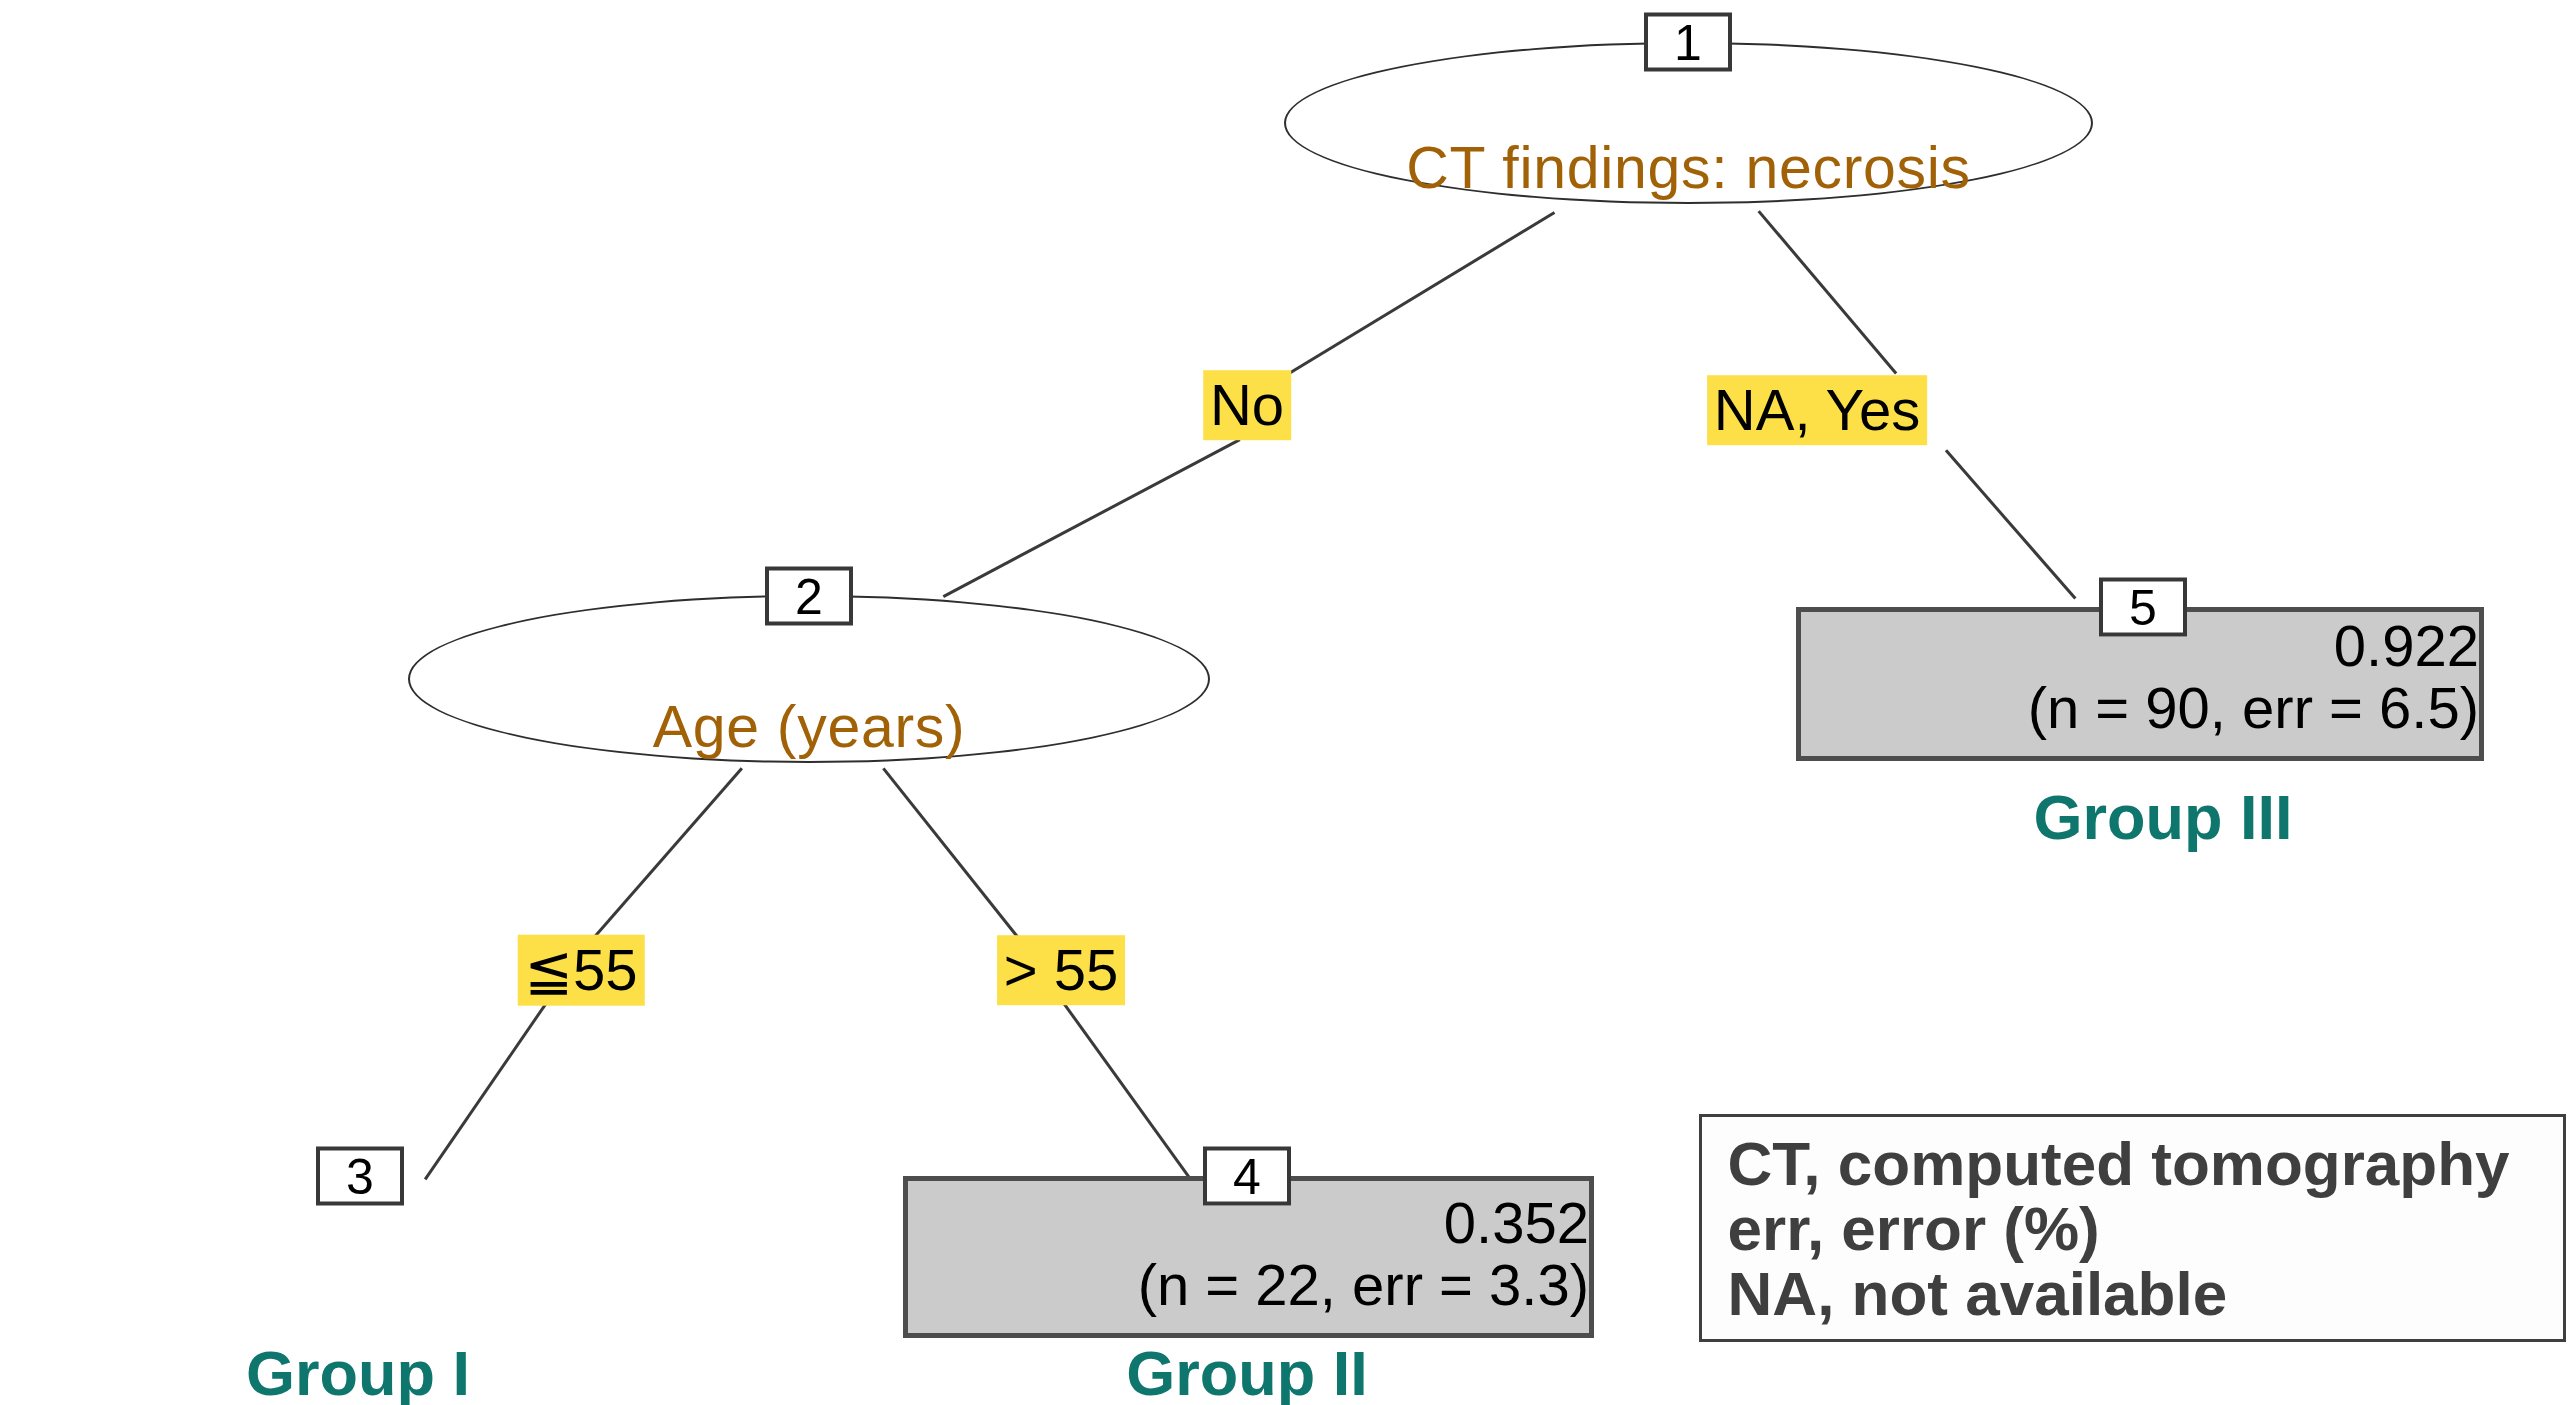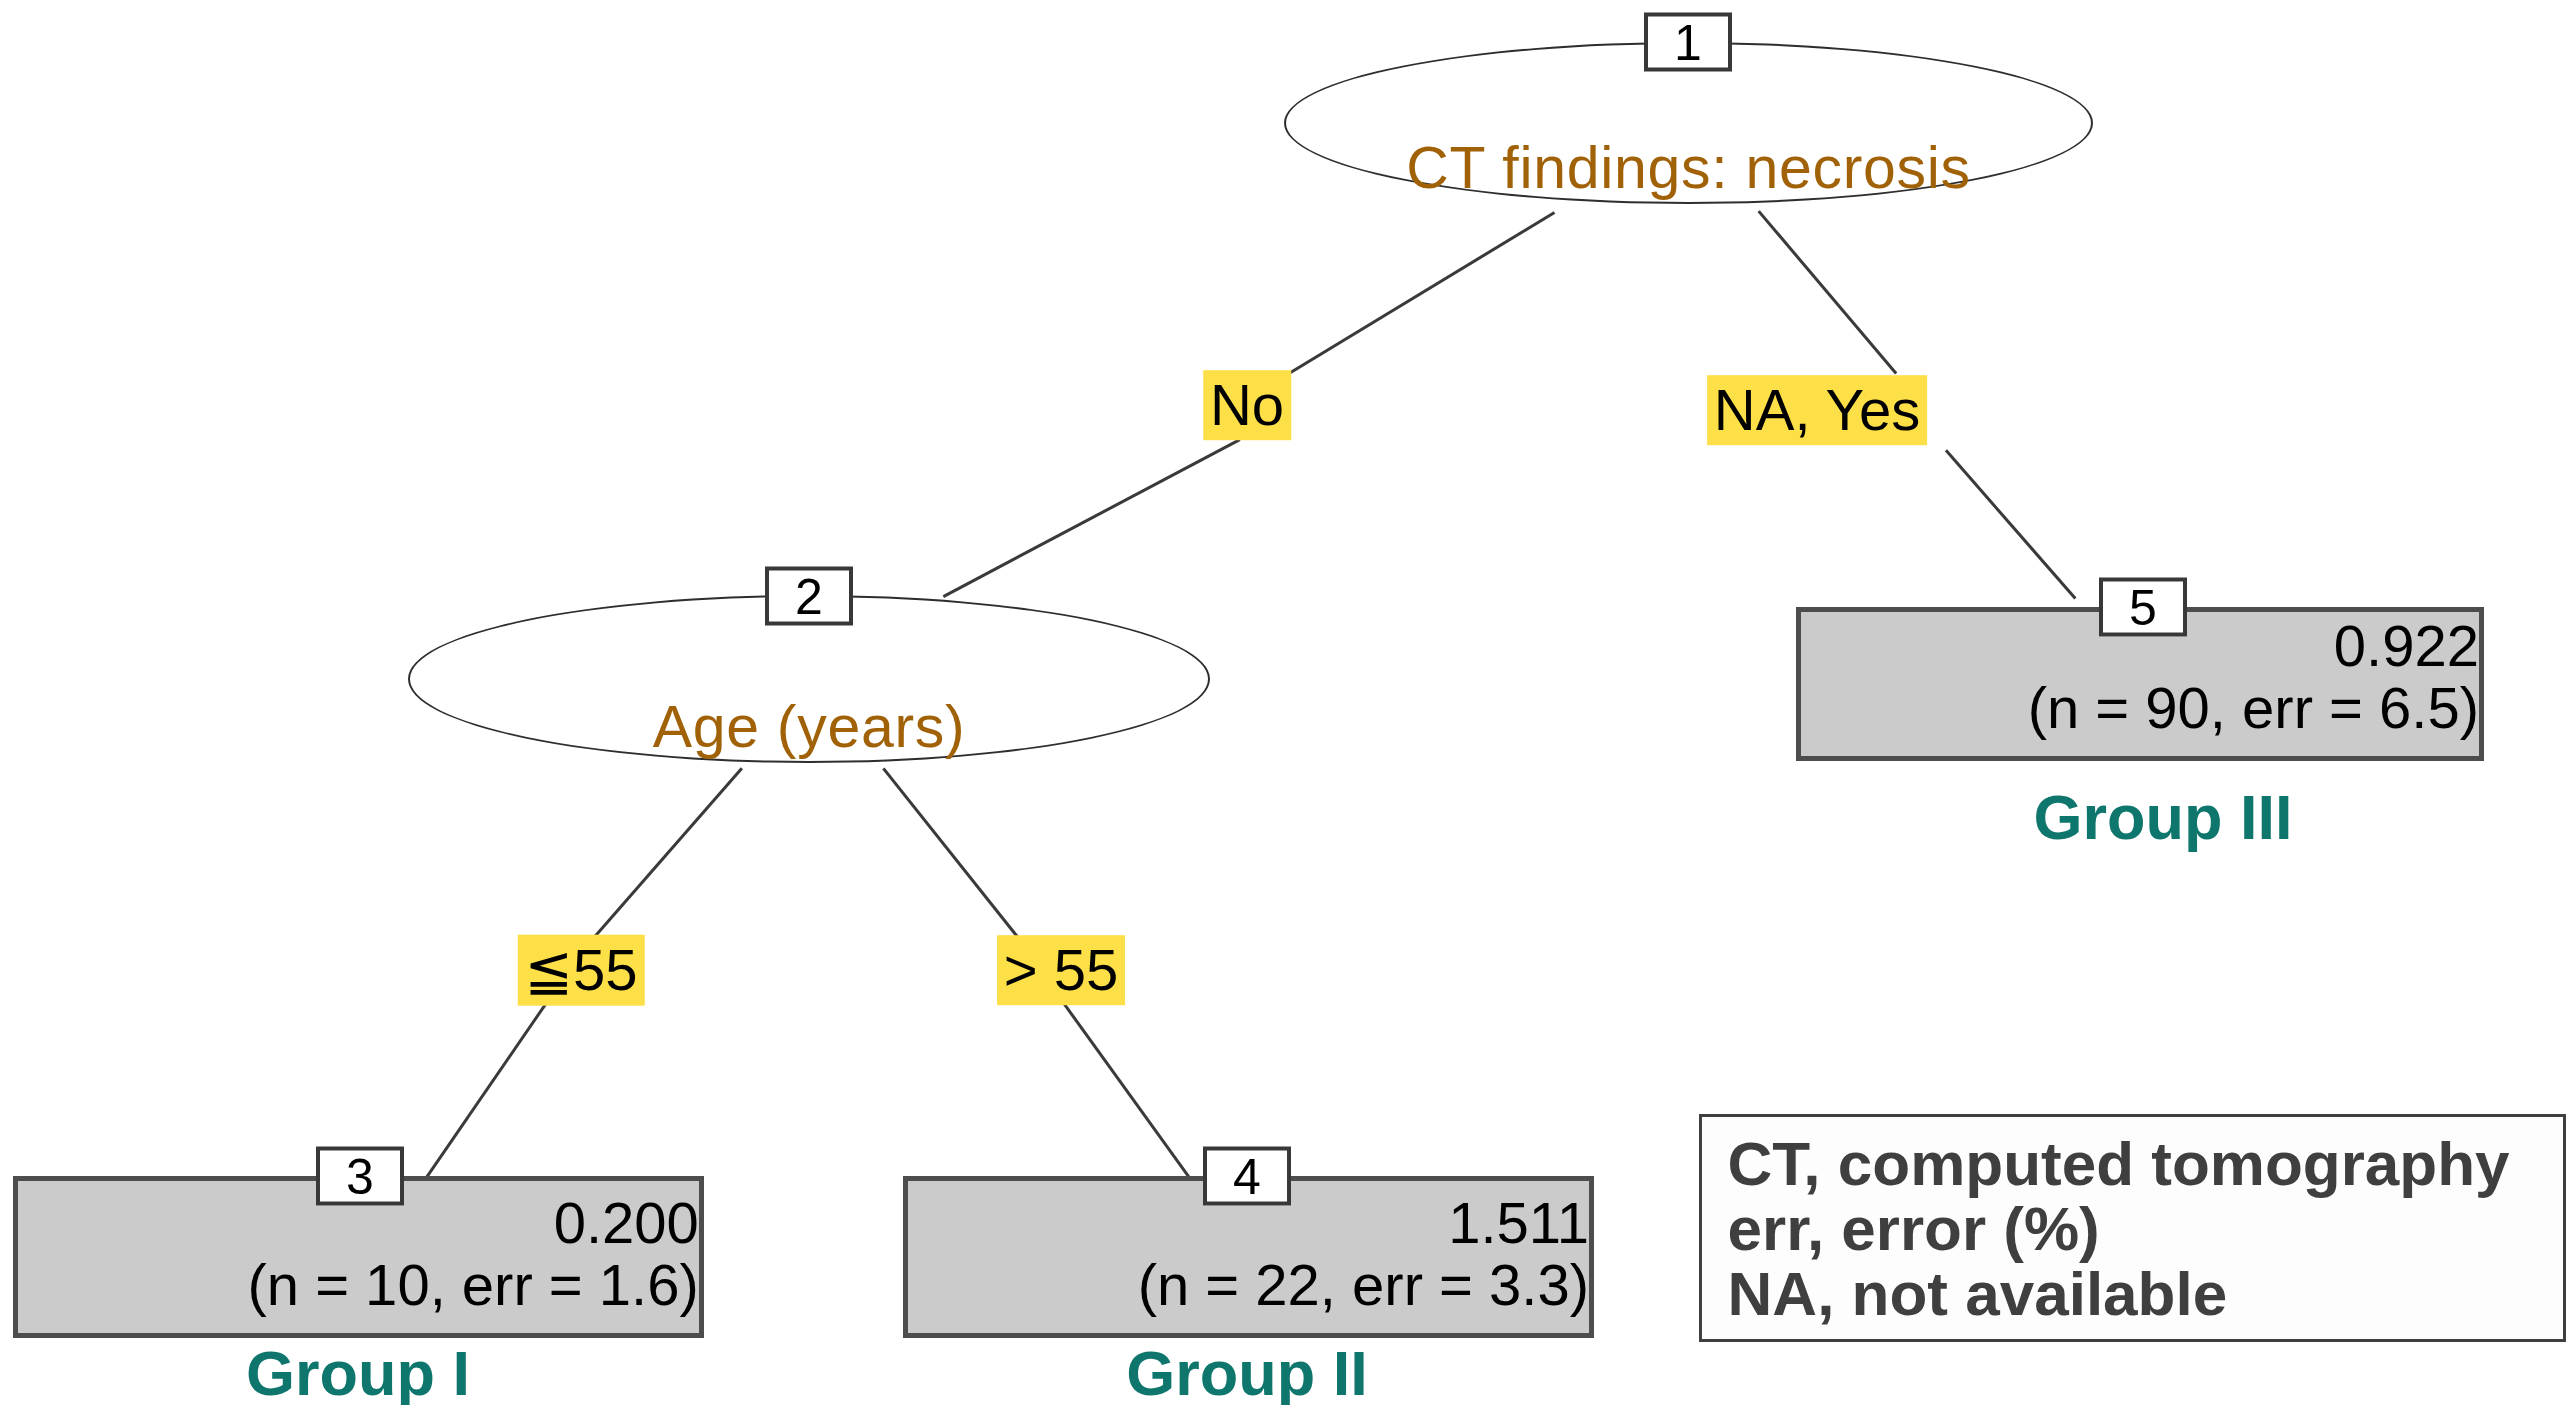--- a/index.html
+++ b/index.html
@@ -106,31 +106,27 @@
 
   <div class="leaf-node" style="left:1796px;top:607px;width:688px;height:154px;">
     <div>0.922</div>
     <div>(n = 90, err = 6.5)</div>
   </div>
   <div class="node-id-box" style="left:2143px;top:607px;">
     <span>5</span>
   </div>
   <div class="group-label" style="left:2163px;top:817px;">Group III</div>
 
-  <div class="leaf-node" style="left:12.8px;top:1176px;width:691px;height:162px;">
-    <div>0.200</div>
-    <div>(n = 10, err = 1.6)</div>
-  </div>
   <div class="node-id-box" style="left:360px;top:1176px;">
     <span>3</span>
   </div>
   <div class="group-label" style="left:358px;top:1373px;">Group I</div>
 
   <div class="leaf-node" style="left:903px;top:1176px;width:691px;height:162px;">
-    <div>1.511</div>
+    <div>0.352</div>
     <div>(n = 22, err = 3.3)</div>
   </div>
   <div class="node-id-box" style="left:1247px;top:1176px;">
     <span>4</span>
   </div>
   <div class="group-label" style="left:1247px;top:1373px;">Group II</div>
 
   <div id="legend">
     <div>CT, computed tomography</div>
     <div>err, error (%)</div>

